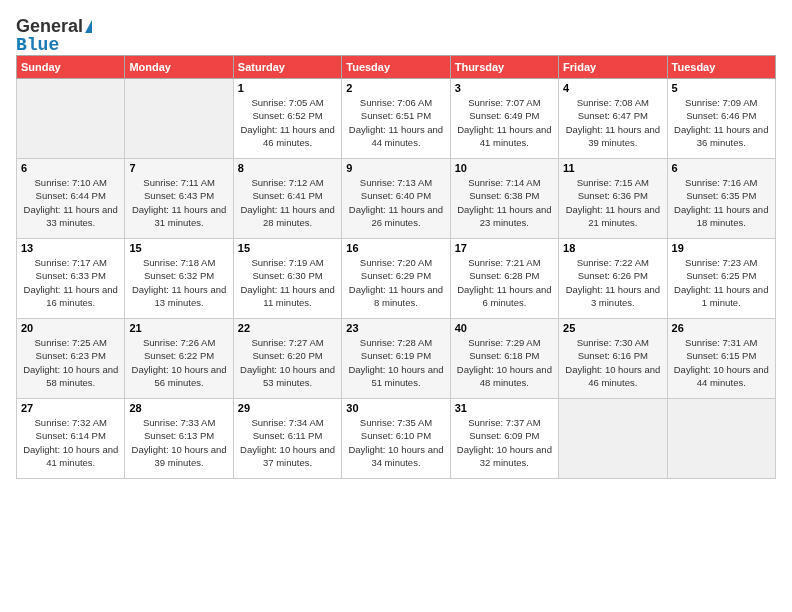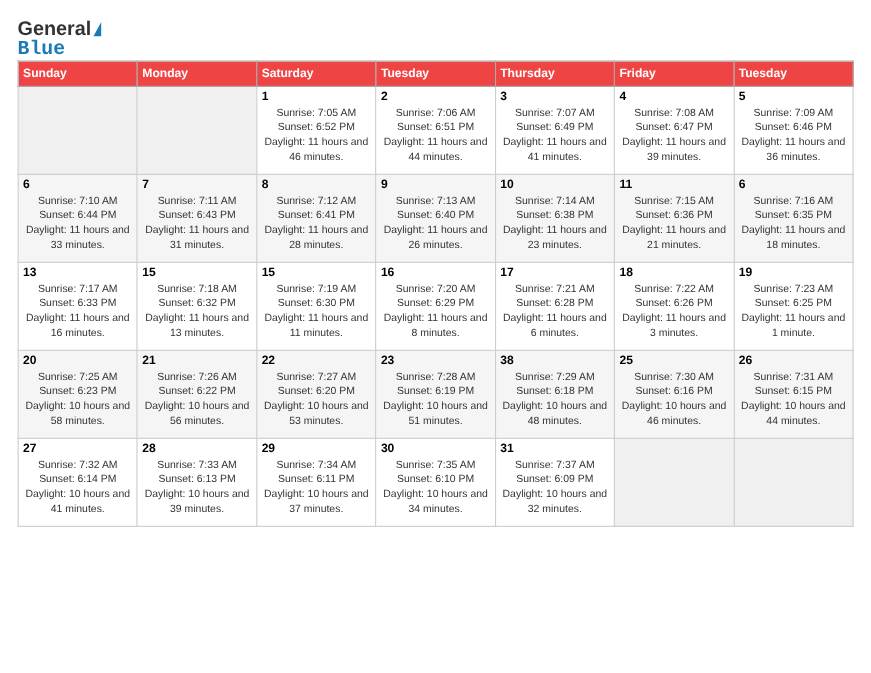--- a/index.html
+++ b/index.html
@@ -196,21 +196,21 @@
         </td>
         <td>
           <span class="day-num">22</span>
           <div class="day-info">Sunrise: 7:27 AM<br>Sunset: 6:20 PM<br>Daylight: 10 hours and 53 minutes.</div>
         </td>
         <td>
           <span class="day-num">23</span>
           <div class="day-info">Sunrise: 7:28 AM<br>Sunset: 6:19 PM<br>Daylight: 10 hours and 51 minutes.</div>
         </td>
         <td>
-          <span class="day-num">38</span>
+          <span class="day-num">40</span>
           <div class="day-info">Sunrise: 7:29 AM<br>Sunset: 6:18 PM<br>Daylight: 10 hours and 48 minutes.</div>
         </td>
         <td>
           <span class="day-num">25</span>
           <div class="day-info">Sunrise: 7:30 AM<br>Sunset: 6:16 PM<br>Daylight: 10 hours and 46 minutes.</div>
         </td>
         <td>
           <span class="day-num">26</span>
           <div class="day-info">Sunrise: 7:31 AM<br>Sunset: 6:15 PM<br>Daylight: 10 hours and 44 minutes.</div>
         </td>

